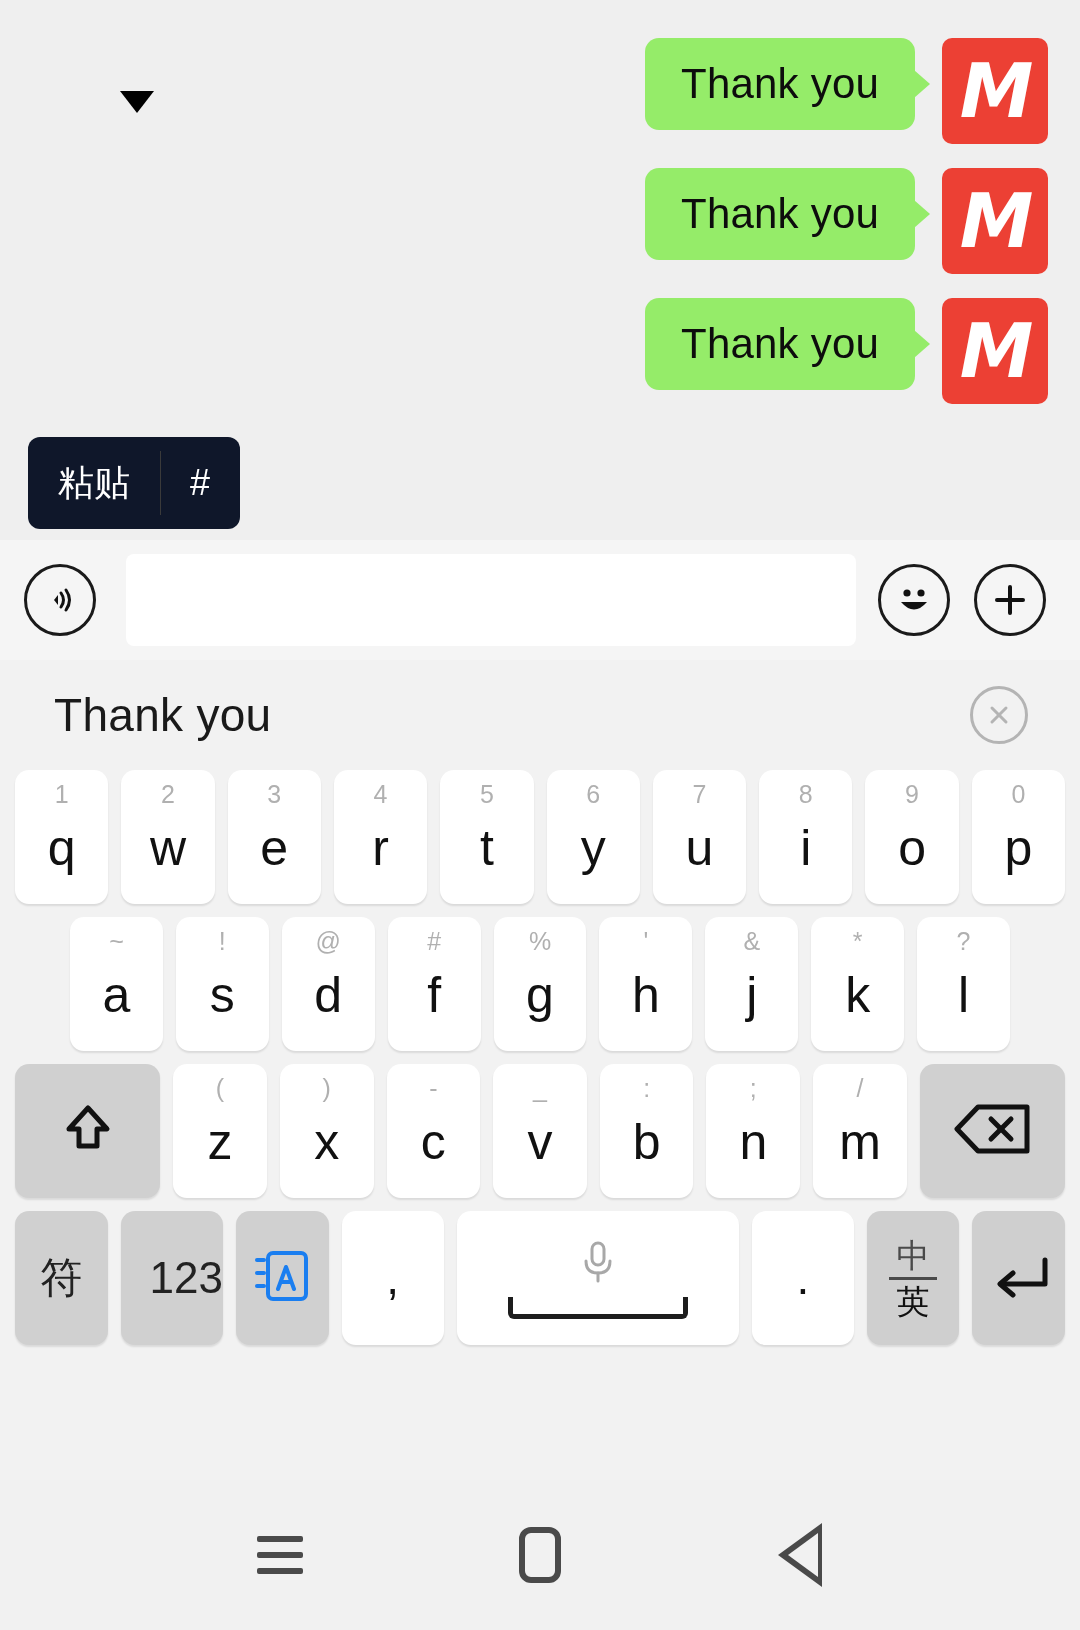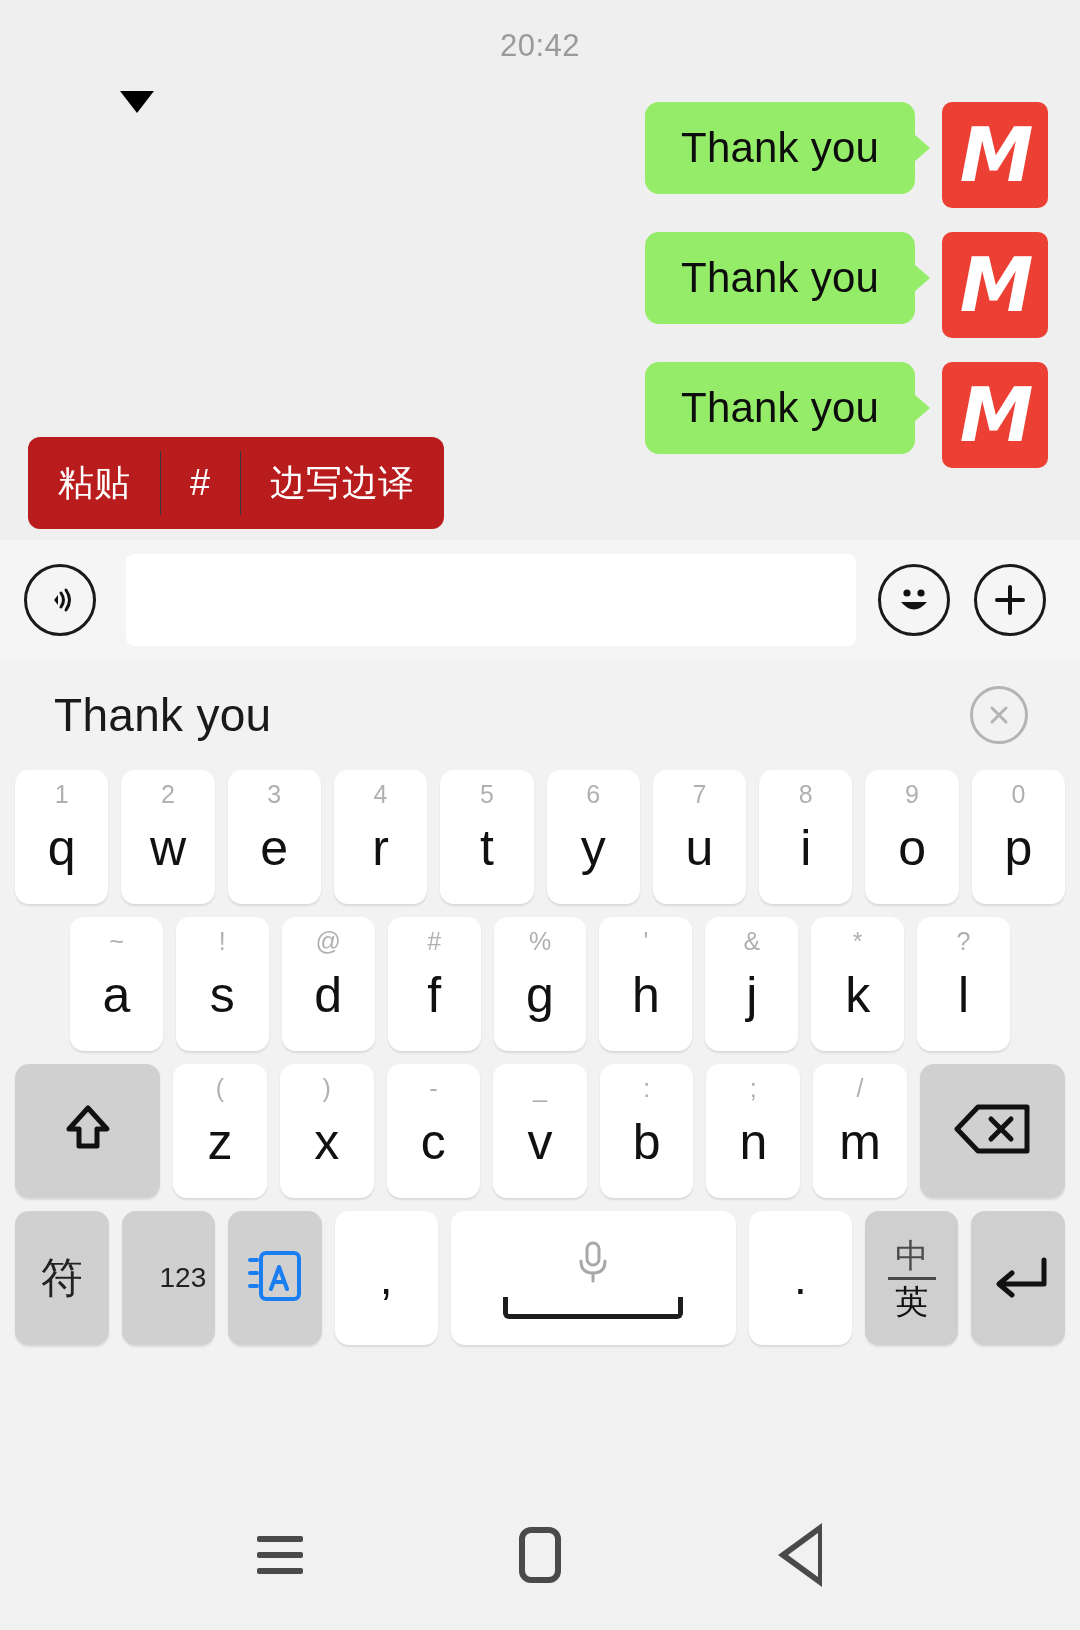--- a/index.html
+++ b/index.html
@@ -74,21 +74,21 @@
     font-family: "DejaVu Sans", sans-serif;
     line-height: 1;
     letter-spacing: -3px;
   }
 
   
   .ctx-menu {
     position: absolute;
     left: 28px; top: 437px;
     height: 92px;
-    background: #b91c1c;
+    background: #0f172a;
     border-radius: 12px;
     display: flex;
     align-items: stretch;
     z-index: 20;
     text-align: center;
   }
   .ctx-item {
     display: flex;
     align-items: center;
     justify-content: center;
@@ -213,21 +213,21 @@
   .key.wide-back  { flex: 1.55 1 0; }
   .key.func { flex: 1 1 0; }
   .key.space { flex: 3.05 1 0; }
   .key.punc  { flex: 1.1 1 0; }
   .key .cn {
     font-size: 42px;
     color: #222;
     margin-top: 0;
     line-height: 1;
   }
-  .key .num123 { font-size: 28px; color: #222; line-height:1;margin-left:29px; }
+  .key .num123 { font-size: 44px; color: #222; line-height:1;margin-left:29px; }
   .key .zhen {
     display: flex; flex-direction: column; align-items: center;
     line-height: 1;
   }
   .key .zhen .zh { font-size: 33px; color: #4a4a4a; }
   .key .zhen .sep { width: 48px; height: 3px; background: #4a4a4a; margin: 5px 0; }
   .key .zhen .en { font-size: 33px; color: #111; }
   .key .punc-glyph { font-size: 46px; color: #111; line-height: 1; margin-top: 0; }
   .space-inner { display: flex; flex-direction: column; align-items: center; justify-content: center; }
   .space-line {
@@ -275,21 +275,20 @@
     border-bottom: 22px solid transparent;
     border-right: 30px solid #f1f1f1;
   }
 </style>
 </head>
 <body>
 
 <div id="app">
 
   <div class="chat-area">
-    <div class="timestamp">20:42</div>
 
     <div class="msg-row first">
       <div class="bubble-wrap">
         <div class="bubble">Thank you</div>
         <div class="bubble-tail"></div>
       </div>
       <div class="avatar">
         <span class="avatar-letter">M</span>
       </div>
     </div>
@@ -311,21 +310,20 @@
       </div>
       <div class="avatar">
         <span class="avatar-letter">M</span>
       </div>
     </div>
   </div>
 
   <div class="ctx-menu">
     <div class="ctx-item">粘贴</div>
     <div class="ctx-item">#</div>
-    <div class="ctx-item">边写边译</div>
   </div>
   <div class="ctx-arrow"></div>
 
   <div class="input-bar">
     <div class="circle-btn">
       <svg width="40" height="40" viewBox="0 0 40 40" aria-hidden="true">
         <path d="M14 20 L18 15 L18 25 Z" fill="#111"></path>
         <path d="M21 13 Q26 20 21 27" stroke="#111" stroke-width="3" fill="none" stroke-linecap="round"></path>
         <path d="M26 10 Q33 20 26 30" stroke="#111" stroke-width="3" fill="none" stroke-linecap="round"></path>
       </svg>

